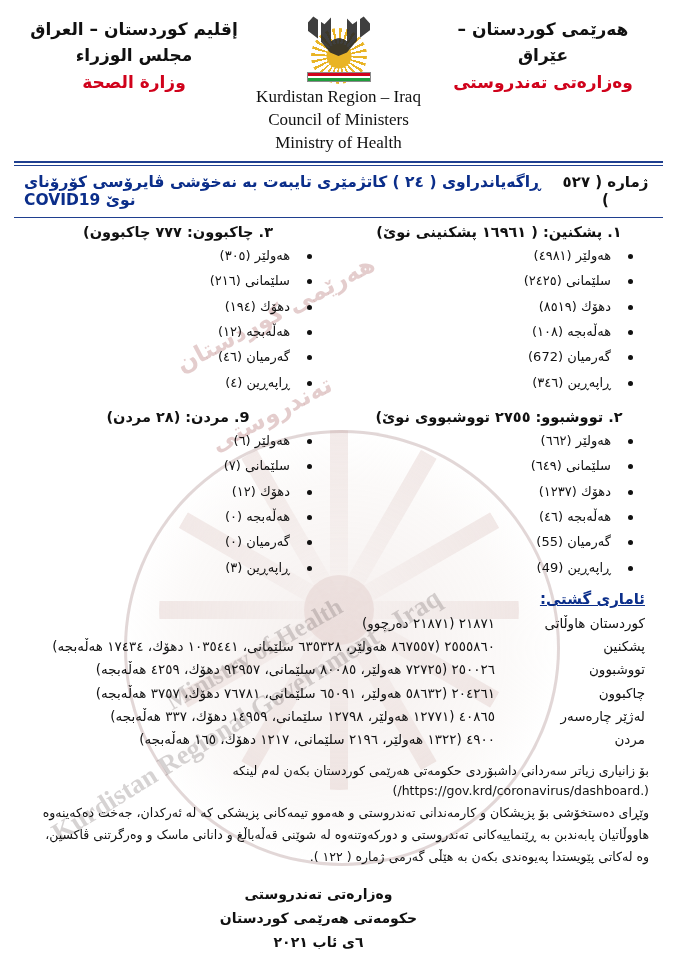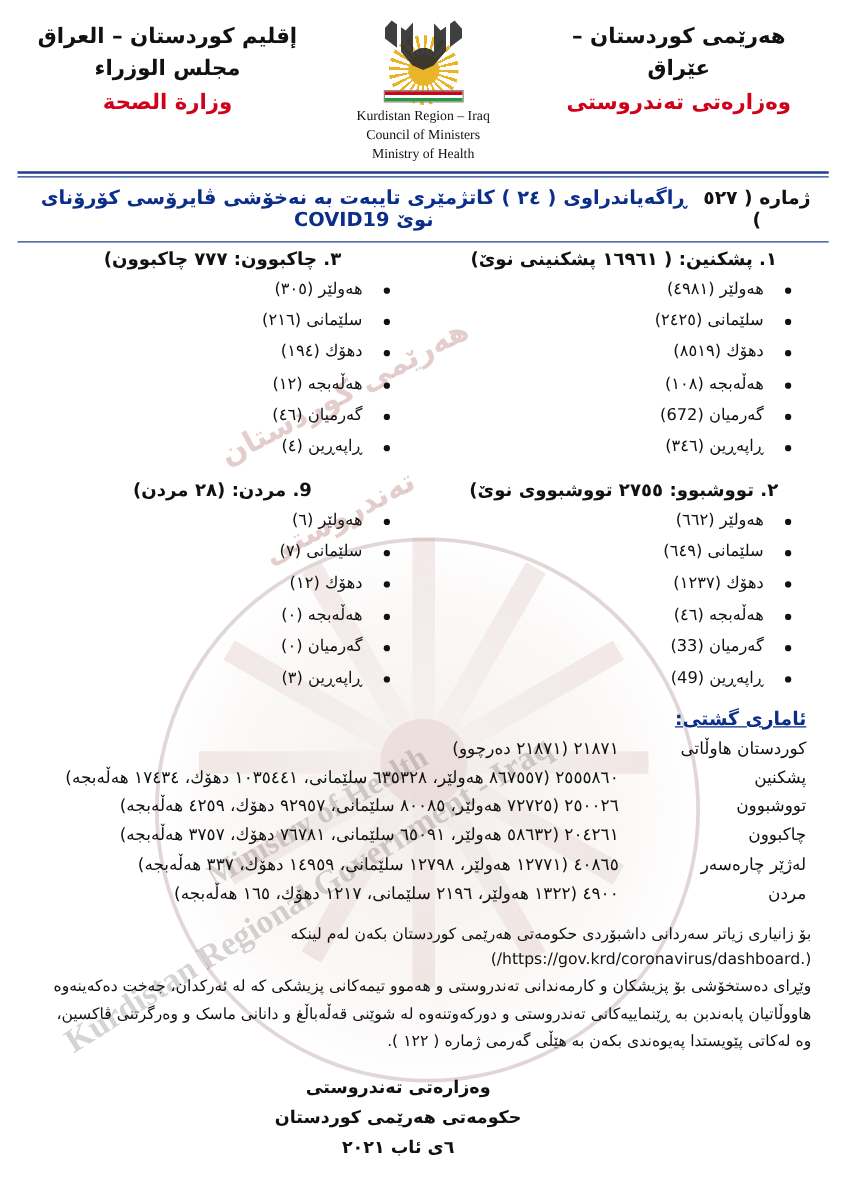--- a/index.html
+++ b/index.html
@@ -176,21 +176,21 @@
   .emblem .band {
     position: absolute;
     left: 6px; right: 6px; bottom: 2px;
     height: 10px;
     background: linear-gradient(to bottom, #d0021b 0 33%, #ffffff 33% 66%, #1f9e3b 66% 100%);
     border: 1px solid #8a8a8a;
     box-sizing: border-box;
   }
   .hdr-center-text {
     font-family: "Liberation Serif", serif;
-    font-size: 11px;
+    font-size: 17px;
     line-height: 1.35;
     color: #111;
     direction: ltr;
   }
 
   .rule {
     height: 0;
     border-top: 2px solid #1f3f8f;
     margin: 4px 4px 0 4px;
   }
@@ -198,21 +198,21 @@
 
   
   .title-row {
     display: flex;
     align-items: center;
     justify-content: space-between;
     padding: 7px 14px 6px 14px;
   }
   .title-main {
     flex: 1;
-    text-align: center;
+    text-align: left;
     font-size: 15.5px;
     font-weight: bold;
     color: #0b2e8a;
   }
   .title-num {
     width: 95px;
     text-align: center;
     font-size: 15px;
     font-weight: bold;
     color: #111;
@@ -384,21 +384,21 @@
         </ul>
 
         <div class="spacer-mid"></div>
 
         <div class="sec-title">٢. تووشبوو: ٢٧٥٥ تووشبووی نوێ)</div>
         <ul class="city-list">
           <li><span class="bullet"></span><span>هەولێر</span> <span class="num">(٦٦٢)</span></li>
           <li><span class="bullet"></span><span>سلێمانی</span> <span class="num">(٦٤٩)</span></li>
           <li><span class="bullet"></span><span>دهۆك</span> <span class="num">(١٢٣٧)</span></li>
           <li><span class="bullet"></span><span>هەڵەبجە</span> <span class="num">(٤٦)</span></li>
-          <li><span class="bullet"></span><span>گەرمیان</span> <span class="num">(33)</span></li>
+          <li><span class="bullet"></span><span>گەرمیان</span> <span class="num">(55)</span></li>
           <li><span class="bullet"></span><span>ڕاپەڕین</span> <span class="num">(49)</span></li>
         </ul>
       </div>
 
       <div class="col">
         <div class="sec-title">٣. چاکبوون: ٧٧٧ چاکبوون)</div>
         <ul class="city-list">
           <li><span class="bullet"></span><span>هەولێر</span> <span class="num">(٣٠٥)</span></li>
           <li><span class="bullet"></span><span>سلێمانی</span> <span class="num">(٢١٦)</span></li>
           <li><span class="bullet"></span><span>دهۆك</span> <span class="num">(١٩٤)</span></li>

